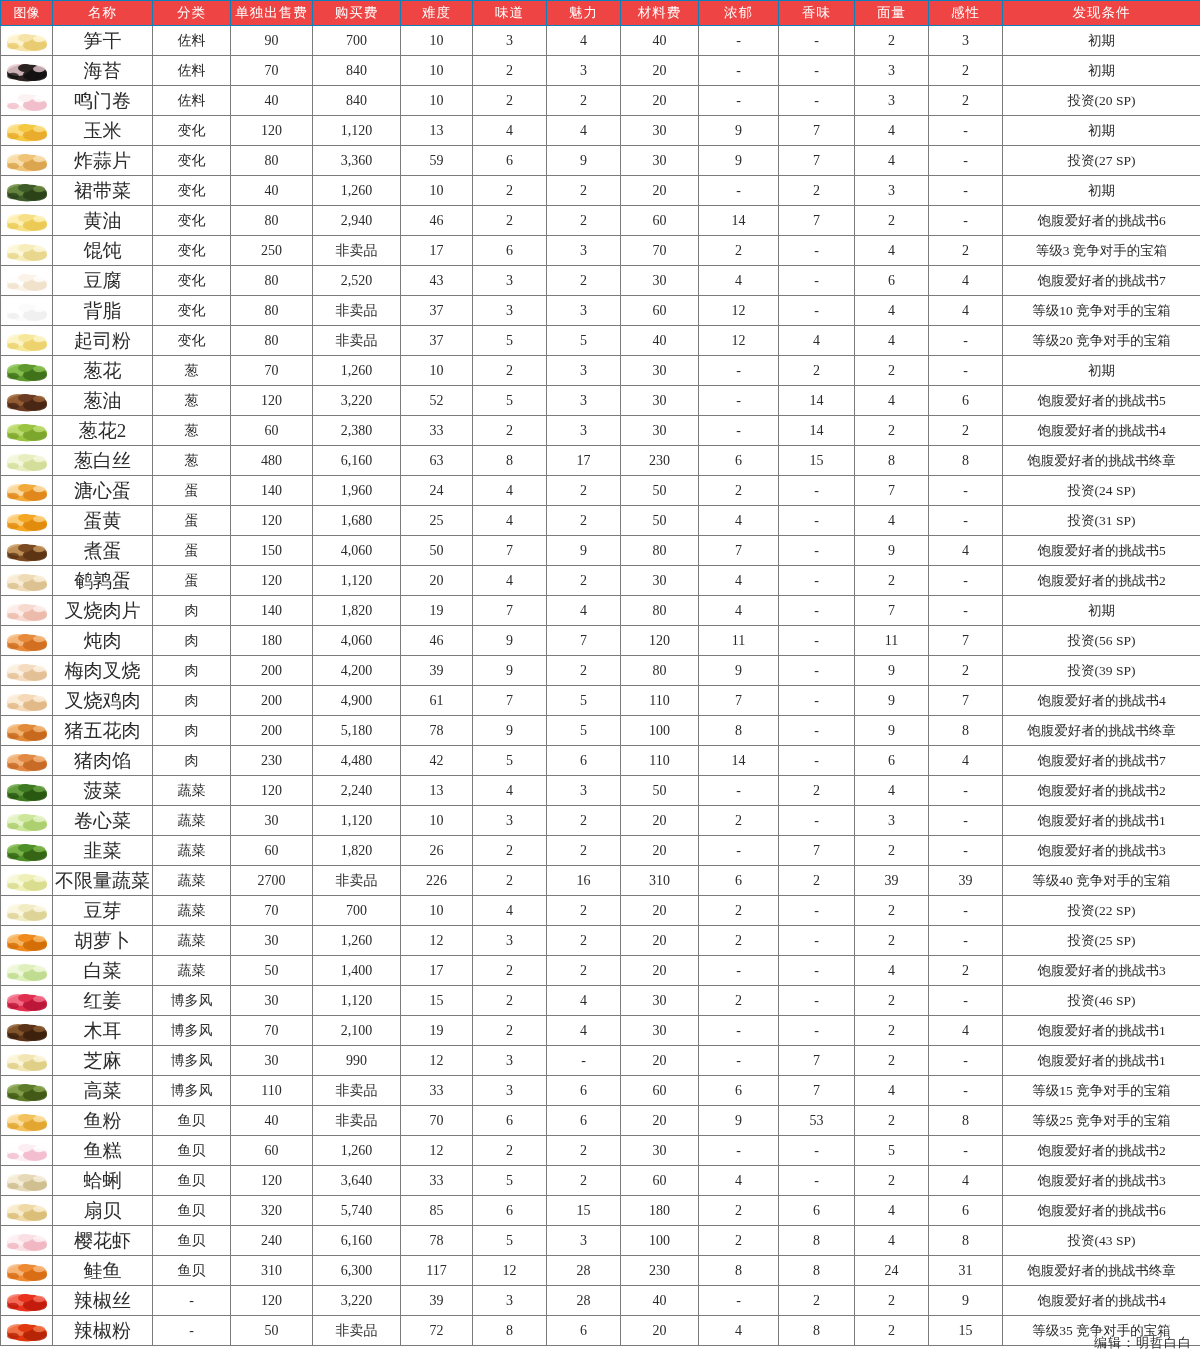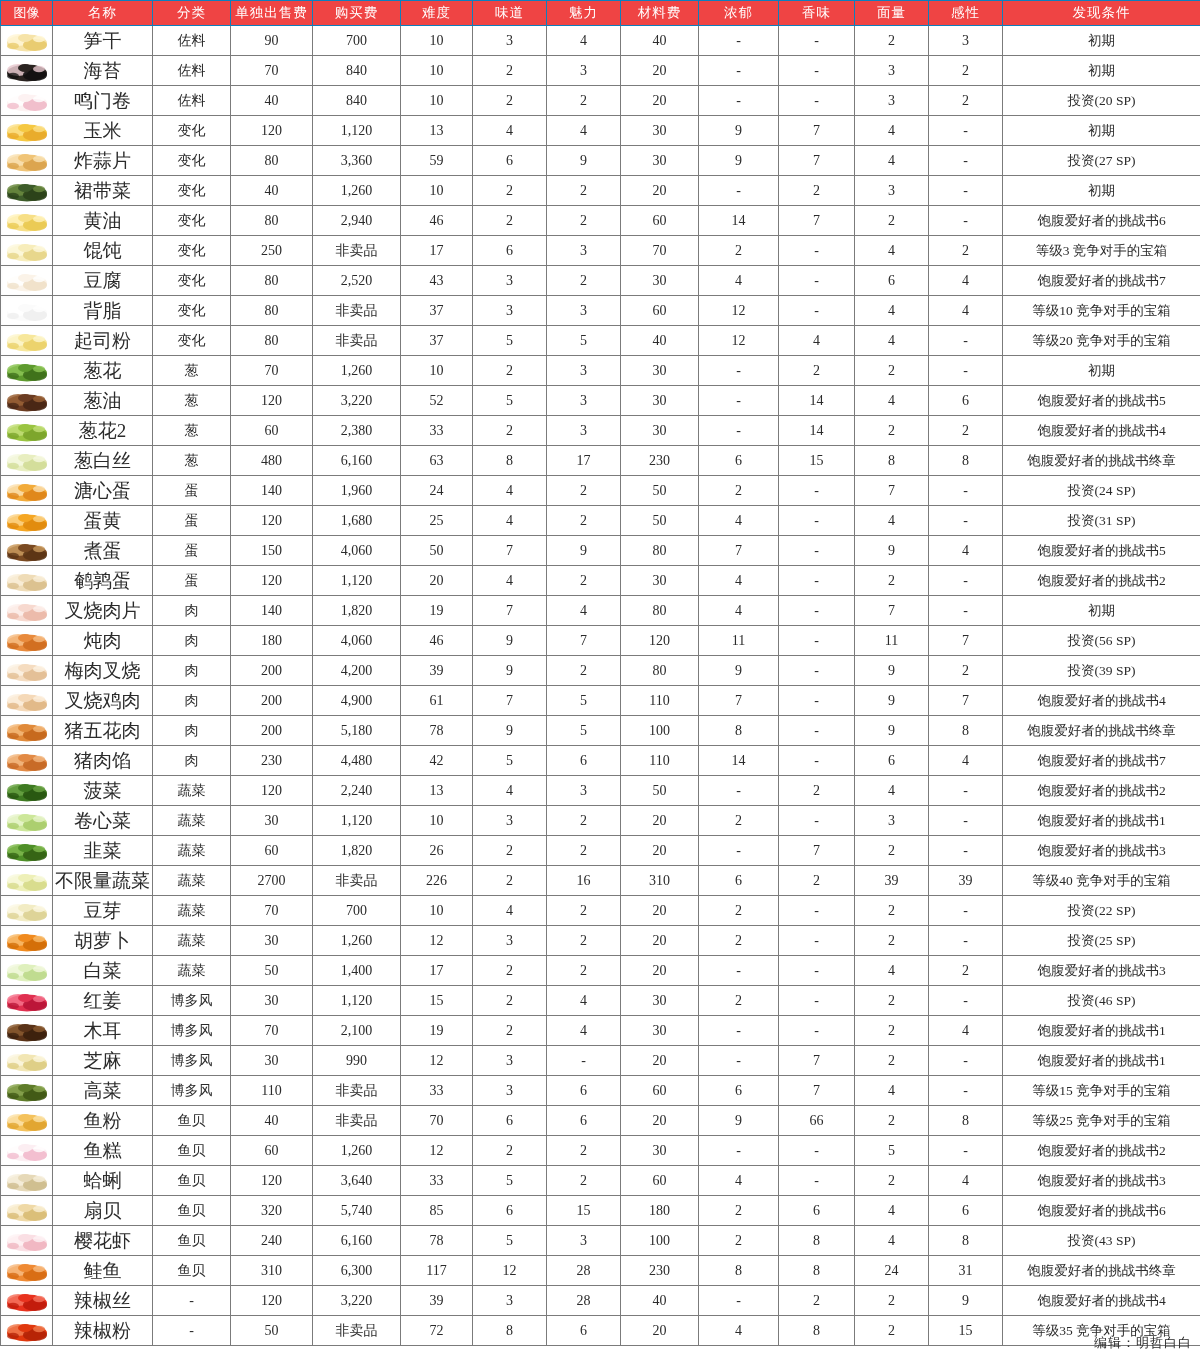--- a/index.html
+++ b/index.html
@@ -1143,21 +1143,21 @@
           </td>
           <td class="name-cell">鱼粉</td>
           <td>鱼贝</td>
           <td>40</td>
           <td>非卖品</td>
           <td>70</td>
           <td>6</td>
           <td>6</td>
           <td>20</td>
           <td>9</td>
-          <td>66</td>
+          <td>53</td>
           <td>2</td>
           <td>8</td>
           <td class="cond-cell">等级25 竞争对手的宝箱</td>
         </tr>
         <tr>
           <td class="img-cell">
             <span class="food"><svg viewBox="0 0 48 26" width="48" height="26" preserveAspectRatio="none">
                 <rect x="0" y="0" width="48" height="26" fill="#ffffff"></rect>
                 <ellipse cx="24" cy="15" rx="20" ry="8.5" fill="#fceef2"></ellipse>
                 <ellipse cx="15" cy="12" rx="11" ry="6" fill="#ffffff" opacity=".85"></ellipse>

